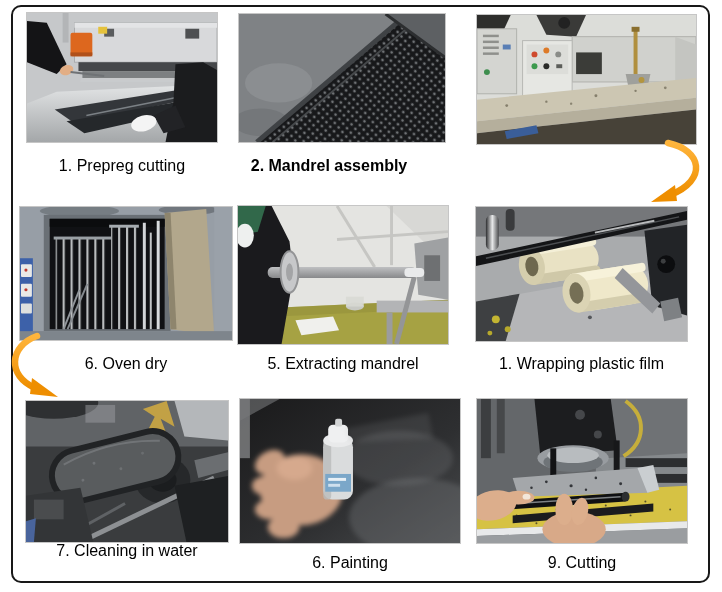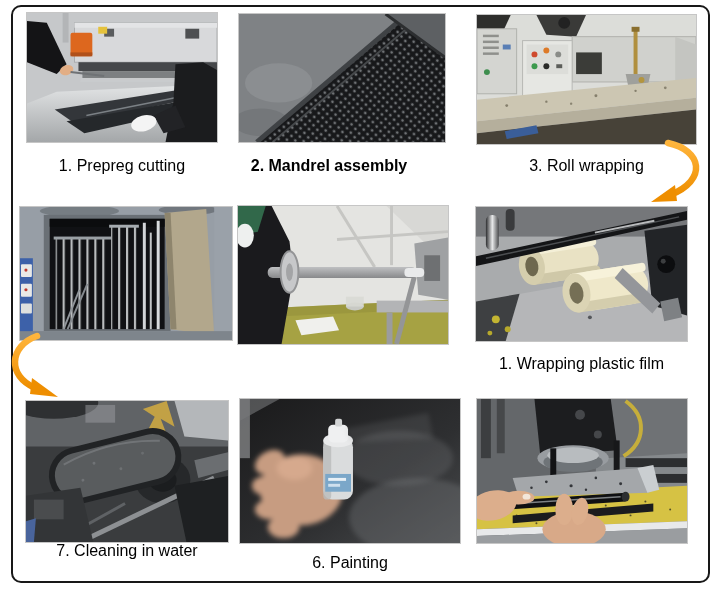--- a/index.html
+++ b/index.html
@@ -133,21 +133,20 @@
         <circle cx="70" cy="88" r="1.2" fill="#857f6c"></circle>
       <circle cx="120" cy="82" r="1.5" fill="#857f6c"></circle>
         <circle cx="160" cy="77" r="1.2" fill="#857f6c"></circle>
       <circle cx="95" cy="90" r="1.2" fill="#8a8471"></circle>
         <circle cx="190" cy="74" r="1.4" fill="#8a8471"></circle>
       <polygon points="0,108 221,84 221,96 0,120" fill="#b5af9c"></polygon>
       <polygon points="0,120 221,96 221,131 0,131" fill="#474238"></polygon>
       <polygon points="28,118 60,112 62,120 30,126" fill="#3a5e99"></polygon>
     </svg>
   </div>
-  <div class="caption t3">3. Roll wrapping</div>
 
   <div class="arrow arrow-right">
     <svg viewBox="0 0 75 72">
       <defs>
           <linearGradient id="ag1" x1="0" y1="0" x2="0" y2="1">
         <stop offset="0" stop-color="#FFB53C"></stop>
             <stop offset="1" stop-color="#EE8E00"></stop>
           </linearGradient>
         </defs>
       <path d="M 28 5 C 62 12, 68 42, 30 57" fill="none" stroke="url(#ag1)" stroke-width="6.5" stroke-linecap="round"></path>
@@ -182,20 +181,21 @@
       <rect x="196" y="0" width="18" height="135" fill="#9aa1a9"></rect>
       <rect x="0" y="52" width="13" height="83" fill="#3d61a9"></rect>
       <rect x="1" y="58" width="11" height="13" rx="1" fill="#e9e9e7"></rect>
       <circle cx="6" cy="64" r="1.6" fill="#c03a30"></circle>
       <rect x="1" y="78" width="11" height="13" rx="1" fill="#e9e9e7"></rect>
       <circle cx="6" cy="84" r="1.6" fill="#c03a30"></circle>
       <rect x="1" y="98" width="11" height="10" rx="1" fill="#dfe0de"></rect>
       <rect x="0" y="126" width="214" height="9" fill="#7e858c"></rect>
     </svg>
   </div>
+  <div class="caption t4">6. Oven dry</div>
 
   <div class="photo p5">
     <svg viewBox="0 0 212 140" preserveAspectRatio="none">
       <defs>
           <linearGradient id="s5r" x1="0" y1="0" x2="0" y2="1">
         <stop offset="0" stop-color="#bebfc1"></stop>
             <stop offset="1" stop-color="#88898b"></stop>
           </linearGradient>
         </defs>
       <rect width="212" height="140" fill="#e4e4e1"></rect>
@@ -215,20 +215,21 @@
       <rect x="188" y="50" width="16" height="26" fill="#6e7072"></rect>
       <polygon points="0,0 34,0 52,36 56,70 44,140 0,140" fill="#1a1a1d"></polygon>
       <polygon points="0,0 28,0 20,26 0,30" fill="#31684a"></polygon>
       <ellipse cx="7" cy="30" rx="9" ry="12" fill="#eef0ef"></ellipse>
       <rect x="30" y="62" width="150" height="11" rx="5" fill="url(#s5r)"></rect>
       <rect x="168" y="63" width="20" height="9" rx="4" fill="#e9eaeb"></rect>
       <ellipse cx="52" cy="67" rx="9" ry="21" fill="#c7c8ca" stroke="#939496" stroke-width="2"></ellipse>
       <ellipse cx="52" cy="67" rx="3.5" ry="9" fill="#a3a4a6"></ellipse>
     </svg>
   </div>
+  <div class="caption t5">5. Extracting mandrel</div>
 
   <div class="photo p6">
     <svg viewBox="0 0 213 136" preserveAspectRatio="none">
       <defs>
           <linearGradient id="s6c" x1="0" y1="0" x2="1" y2="0">
         <stop offset="0" stop-color="#2c2d2f"></stop>
             <stop offset="0.5" stop-color="#e8e9ea"></stop>
         <stop offset="1" stop-color="#4a4b4d"></stop>
           </linearGradient>
         </defs>
@@ -400,13 +401,14 @@
       <polygon points="0,132 212,124 212,131 0,139" fill="#e8e9ea"></polygon>
       <polygon points="0,139 212,131 212,146 0,146" fill="#9a9da0"></polygon>
       <ellipse cx="16" cy="108" rx="24" ry="15" fill="#dcae8c" transform="rotate(-12 16 108)"></ellipse>
       <ellipse cx="42" cy="100" rx="16" ry="7" fill="#dcae8c"></ellipse>
       <ellipse cx="50" cy="99" rx="4" ry="3" fill="#f2e6da"></ellipse>
       <ellipse cx="98" cy="132" rx="32" ry="18" fill="#d8a988"></ellipse>
       <ellipse cx="88" cy="112" rx="9" ry="16" fill="#dcae8c"></ellipse>
       <ellipse cx="104" cy="114" rx="8" ry="14" fill="#dcae8c" transform="rotate(12 104 114)"></ellipse>
     </svg>
   </div>
+  <div class="caption t9">9. Cutting</div>
 </div>
 
 </body></html>

